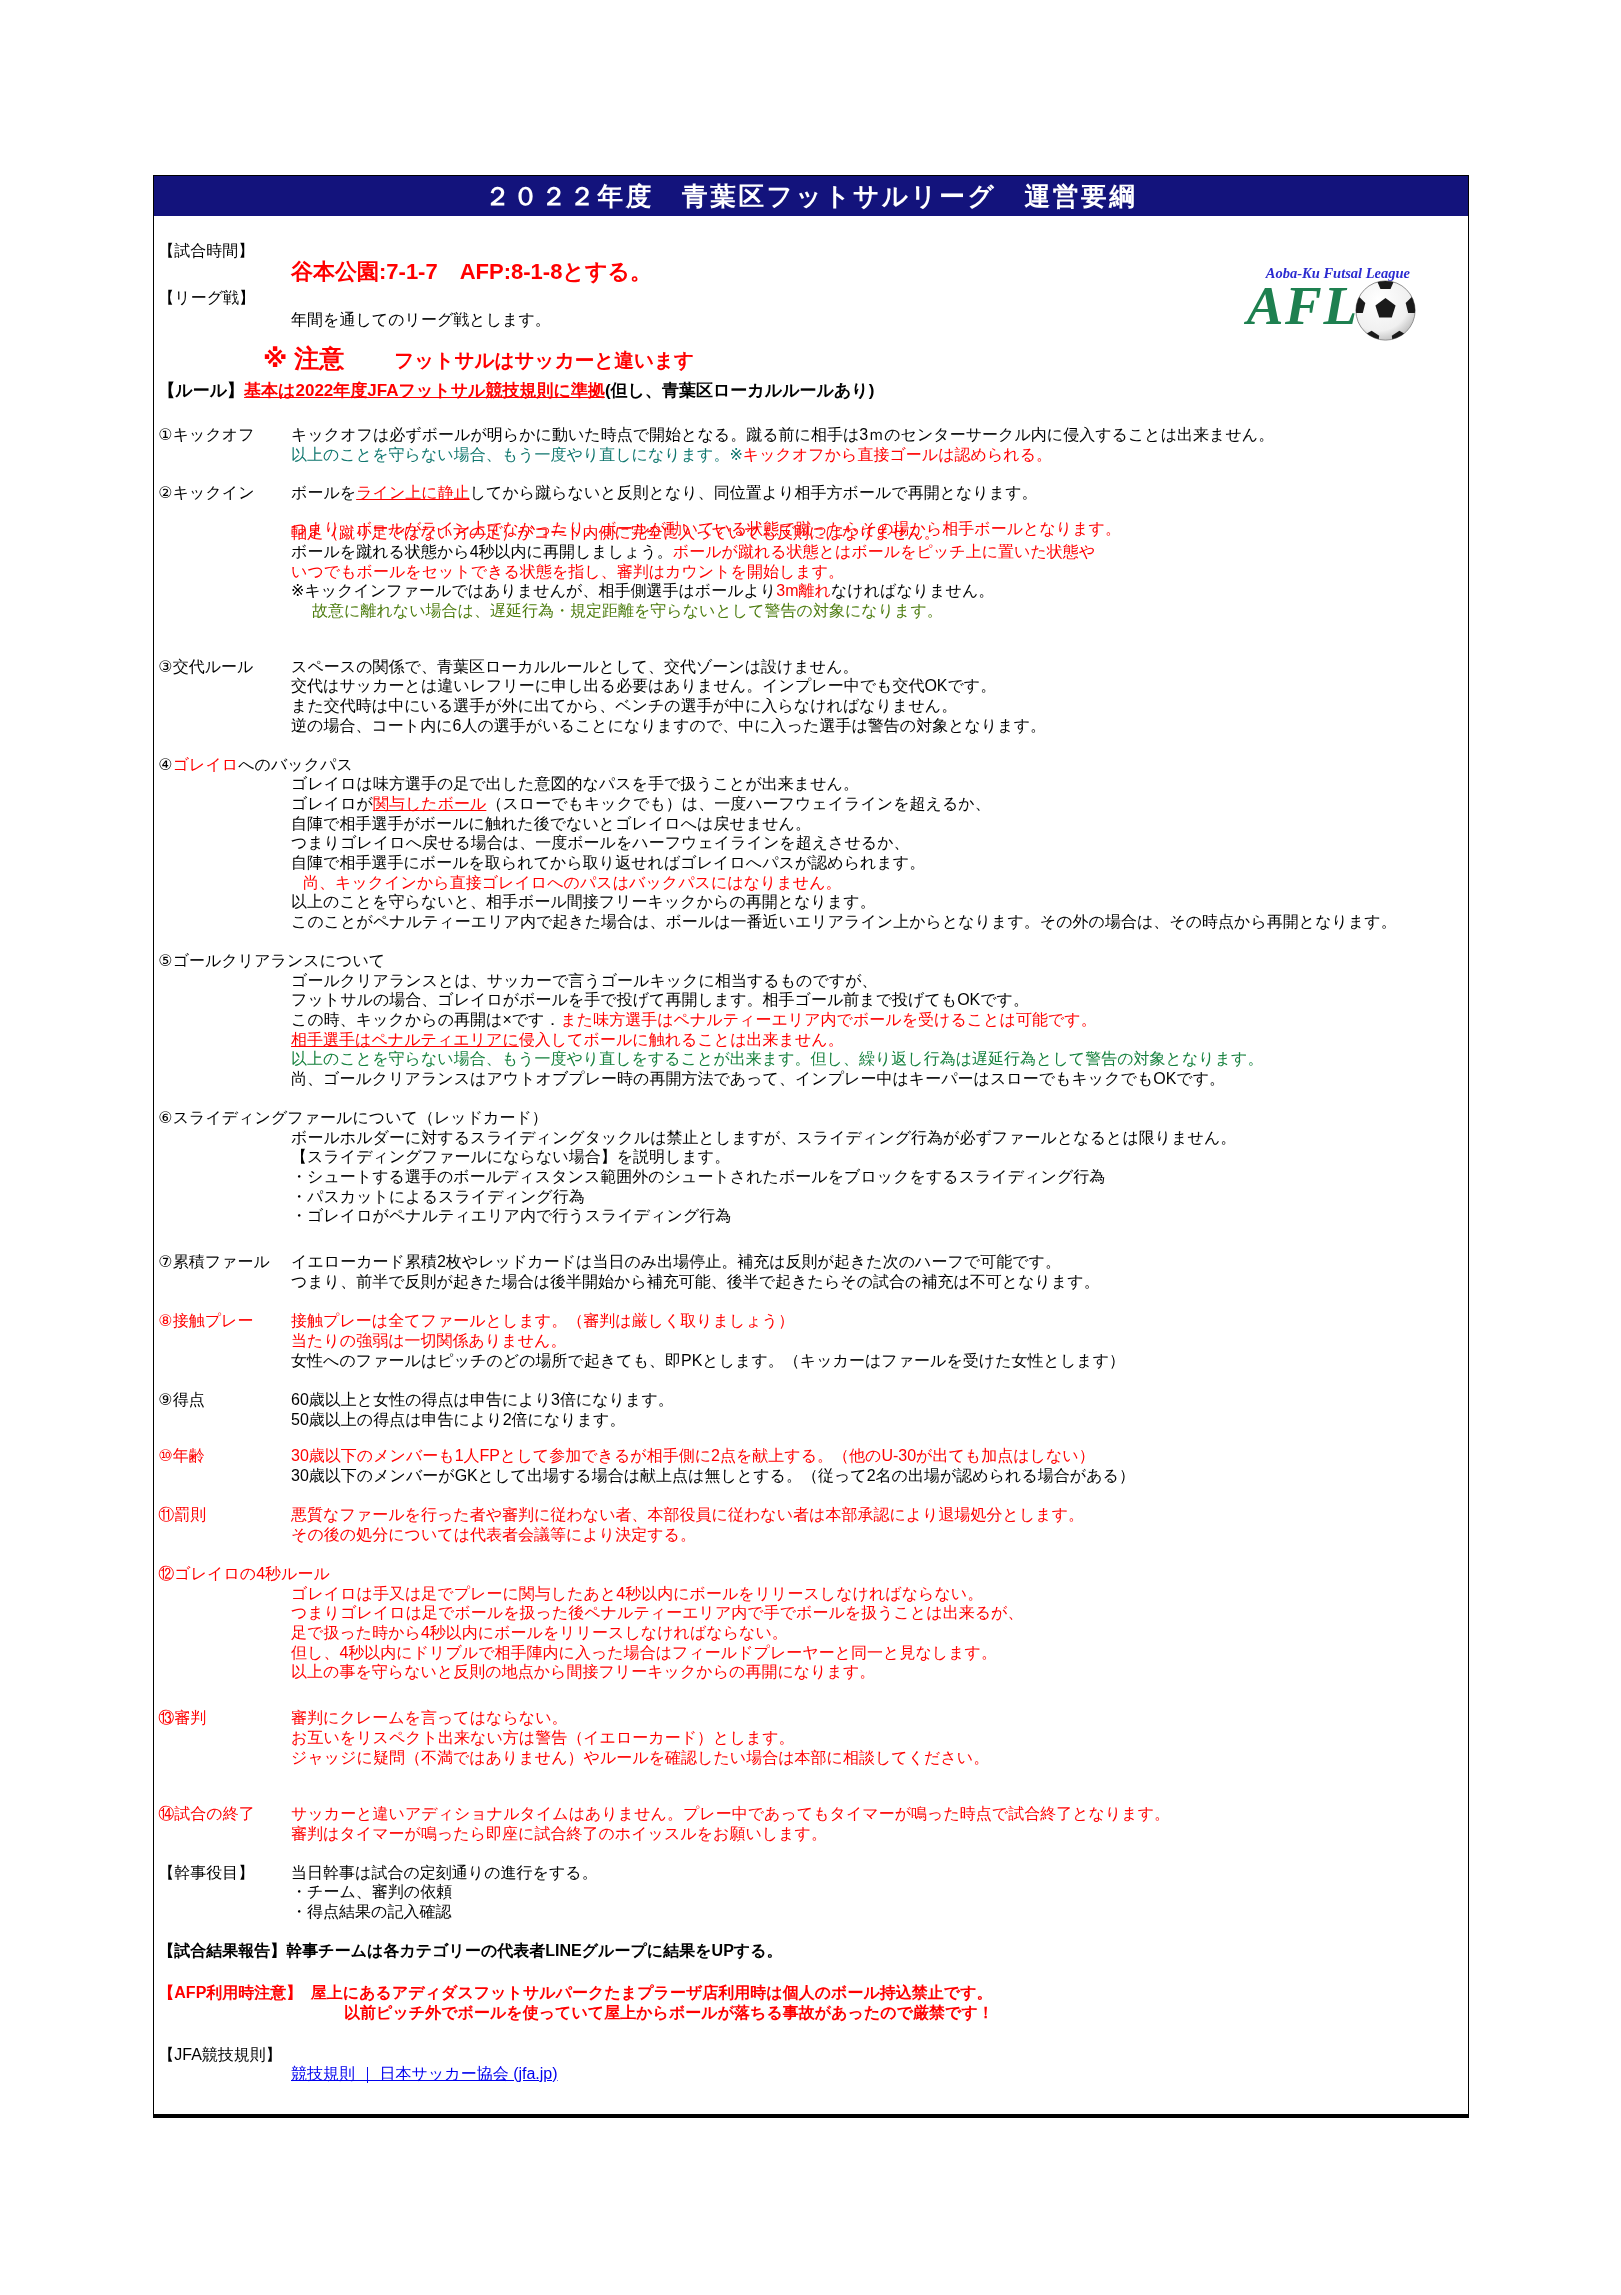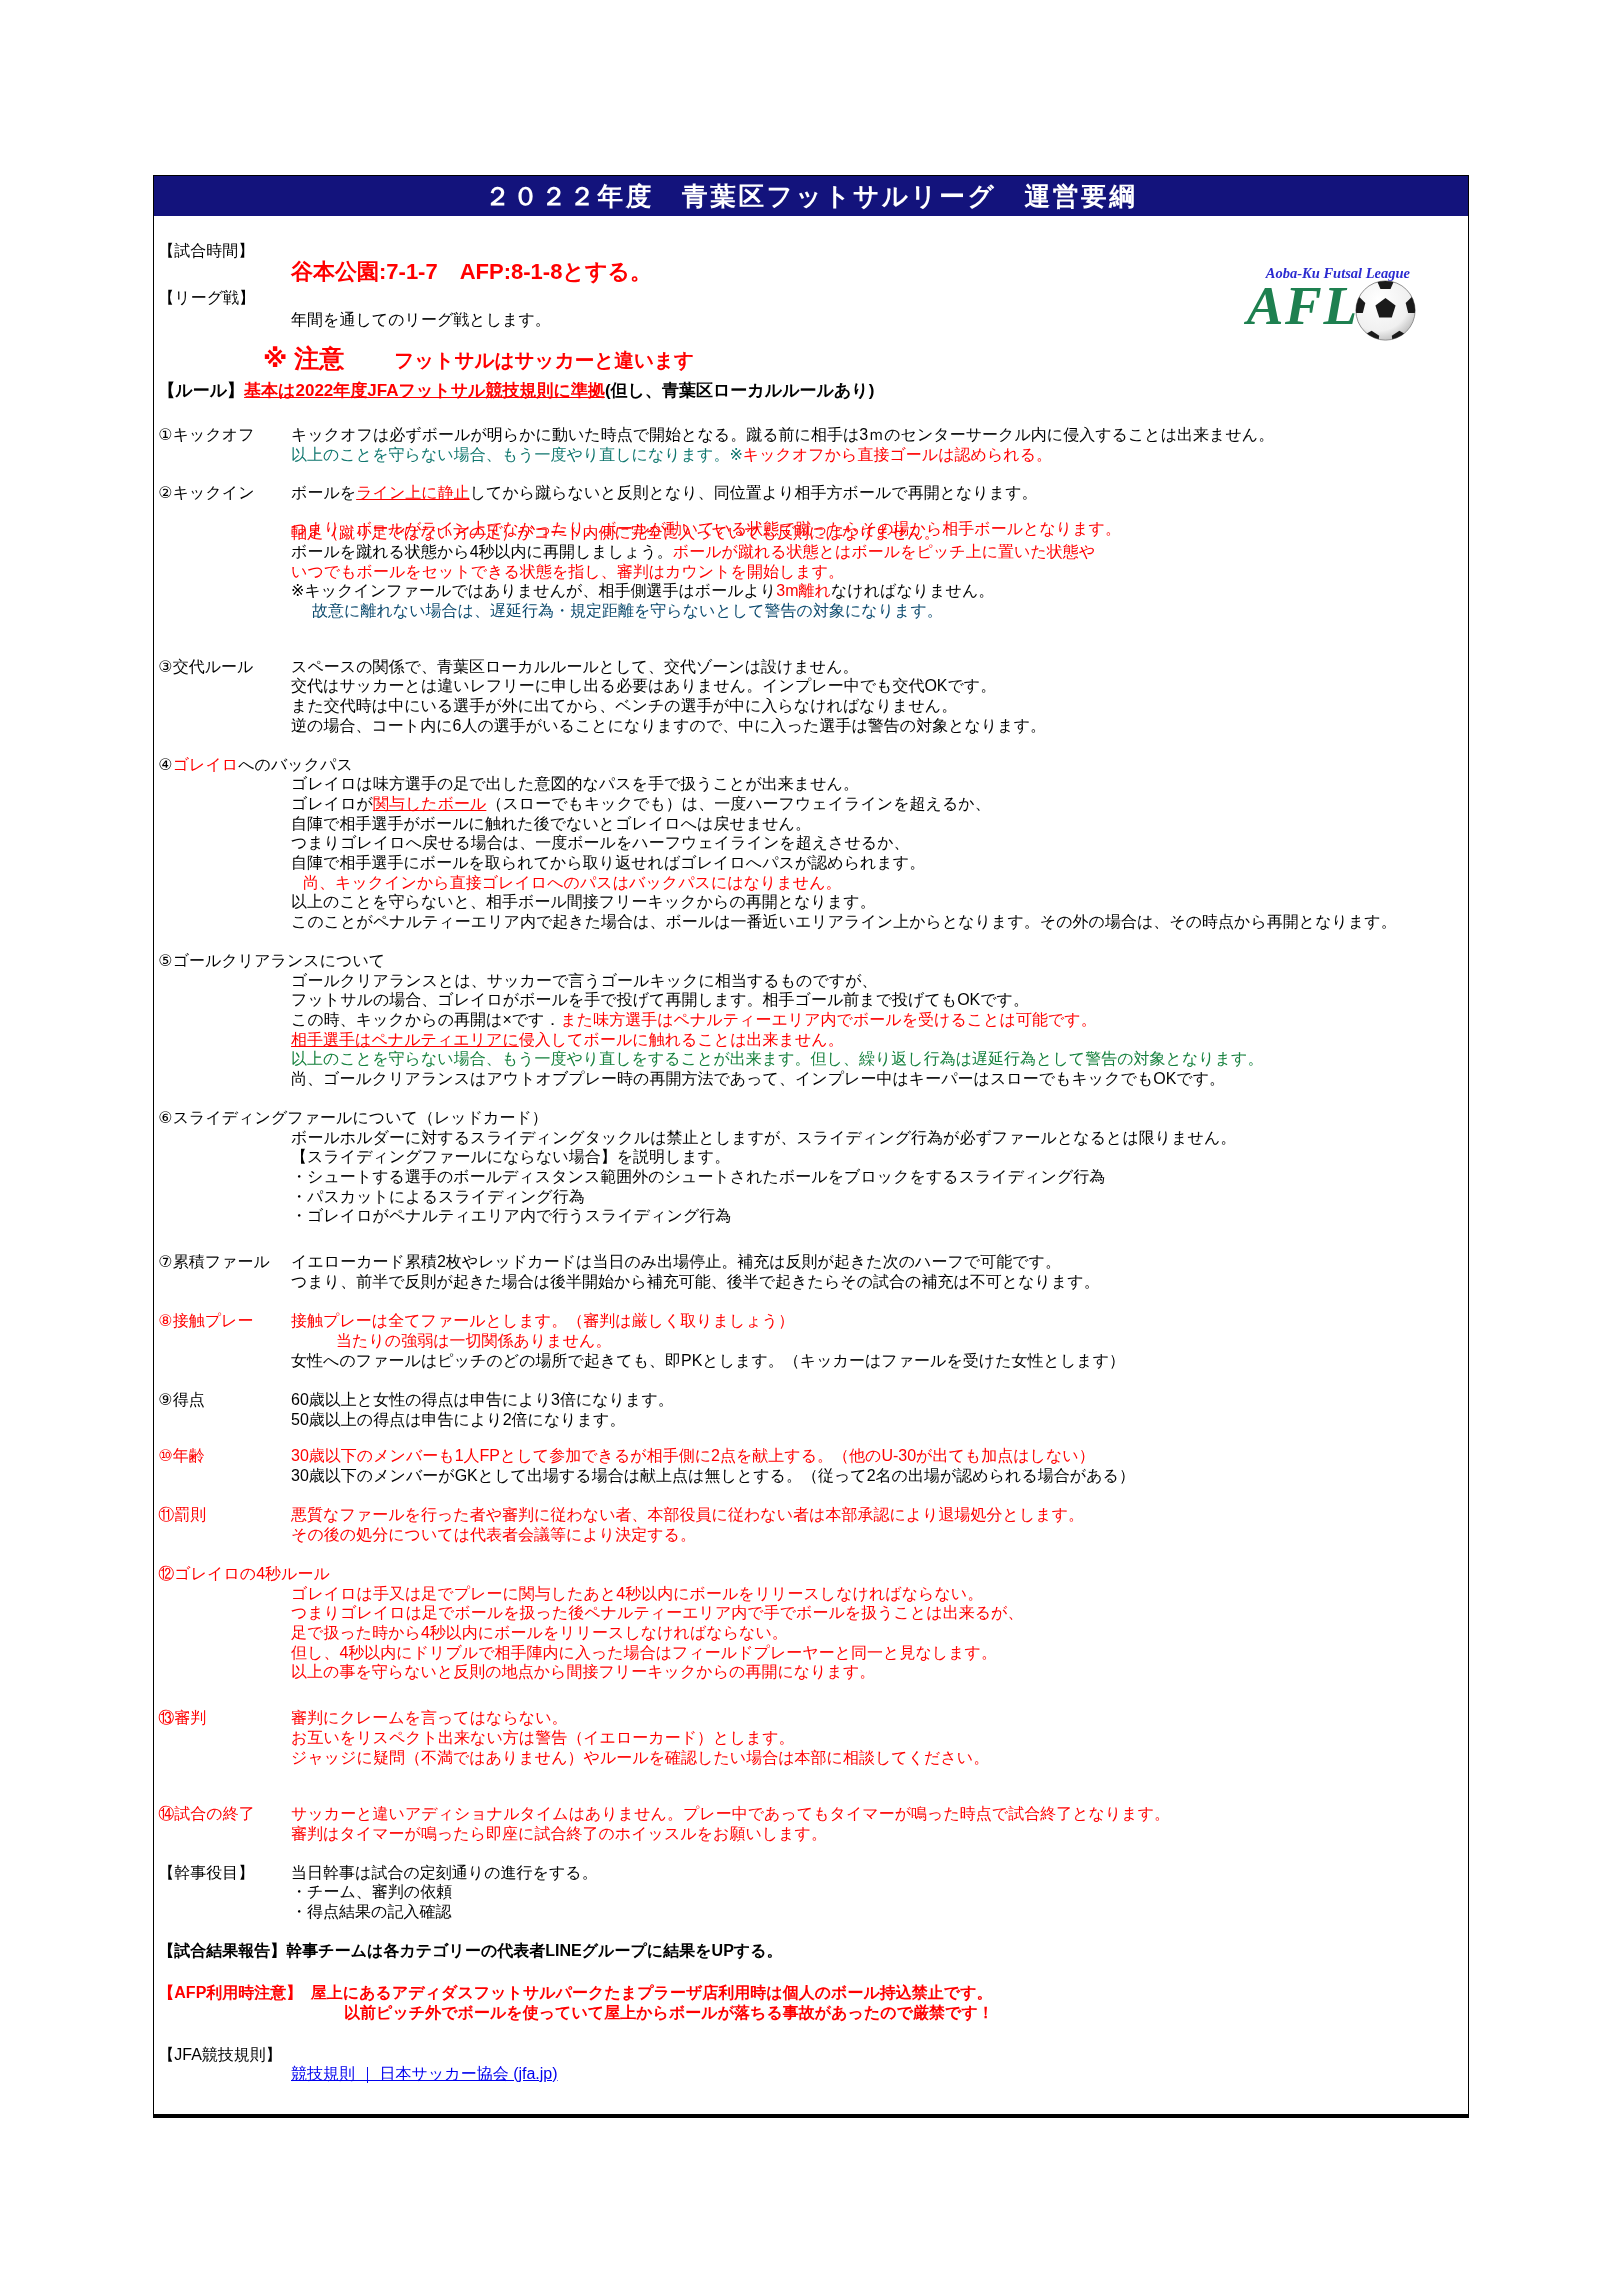--- a/index.html
+++ b/index.html
@@ -84,21 +84,21 @@
       <div class="line" style="top: 249px; left: 4.3px;"><span style="color: rgb(0, 0, 0);">①キックオフ</span></div>
       <div class="line" style="top: 249px; left: 137px;"><span style="color: rgb(0, 0, 0);">キックオフは必ずボールが明らかに動いた時点で開始となる。蹴る前に相手は3ｍのセンターサークル内に侵入することは出来ません。</span></div>
       <div class="line" style="top: 269px; left: 137px;"><span style="color: #0f766e;">以上のことを守らない場合、もう一度やり直しになります。※</span><span style="color: rgb(255, 0, 0);">キックオフから直接ゴールは認められる。</span></div>
       <div class="line" style="top: 307px; left: 4.3px;"><span style="color: rgb(0, 0, 0);">②キックイン</span></div>
       <div class="line" style="top: 307px; left: 137px;"><span style="color: rgb(0, 0, 0);">ボールを</span><span style="color: rgb(255, 0, 0); text-decoration: underline;">ライン上に静止</span><span style="color: rgb(0, 0, 0);">してから蹴らないと反則となり、同位置より相手方ボールで再開となります。</span></div>
       <div class="line" style="top: 343px; left: 137px;"><span style="color: rgb(255, 0, 0);">つまり、ボールがライン上でなかったり、ボールが動いている状態で蹴ったらその場から相手ボールとなります。</span></div>
       <div class="line" style="top: 347px; left: 137px;"><span style="color: rgb(255, 0, 0);">軸足（蹴り足ではない方の足）がコート内側に完全に入っていても反則にはなりません。</span></div>
       <div class="line" style="top: 366px; left: 137px;"><span style="color: rgb(0, 0, 0);">ボールを蹴れる状態から4秒以内に再開しましょう。</span><span style="color: rgb(255, 0, 0);">ボールが蹴れる状態とはボールをピッチ上に置いた状態や</span></div>
       <div class="line" style="top: 386px; left: 137px;"><span style="color: rgb(255, 0, 0);">いつでもボールをセットできる状態を指し、審判はカウントを開始します。</span></div>
       <div class="line" style="top: 405px; left: 137px;"><span style="color: rgb(0, 0, 0);">※キックインファールではありませんが、相手側選手はボールより</span><span style="color: rgb(255, 0, 0);">3m離れ</span><span style="color: rgb(0, 0, 0);">なければなりません。</span></div>
-      <div class="line" style="top: 425px; left: 158px;"><span style="color: #0c4a6e;">故意に離れない場合は、遅延行為・規定距離を守らないとして警告の対象になります。</span></div>
+      <div class="line" style="top: 425px; left: 158px;"><span style="color: #4d7c0f;">故意に離れない場合は、遅延行為・規定距離を守らないとして警告の対象になります。</span></div>
       <div class="line" style="top: 481px; left: 4.3px;"><span style="color: rgb(0, 0, 0);">③交代ルール</span></div>
       <div class="line" style="top: 481px; left: 137px;"><span style="color: rgb(0, 0, 0);">スペースの関係で、青葉区ローカルルールとして、交代ゾーンは設けません。</span></div>
       <div class="line" style="top: 500px; left: 137px;"><span style="color: rgb(0, 0, 0);">交代はサッカーとは違いレフリーに申し出る必要はありません。インプレー中でも交代OKです。</span></div>
       <div class="line" style="top: 520px; left: 137px;"><span style="color: rgb(0, 0, 0);">また交代時は中にいる選手が外に出てから、ベンチの選手が中に入らなければなりません。</span></div>
       <div class="line" style="top: 540px; left: 137px;"><span style="color: rgb(0, 0, 0);">逆の場合、コート内に6人の選手がいることになりますので、中に入った選手は警告の対象となります。</span></div>
       <div class="line" style="top: 579px; left: 4.3px;"><span style="color: rgb(0, 0, 0);">④</span><span style="color: rgb(255, 0, 0);">ゴレイロ</span><span style="color: rgb(0, 0, 0);">へのバックパス</span></div>
       <div class="line" style="top: 598px; left: 137px;"><span style="color: rgb(0, 0, 0);">ゴレイロは味方選手の足で出した意図的なパスを手で扱うことが出来ません。</span></div>
       <div class="line" style="top: 618px; left: 137px;"><span style="color: rgb(0, 0, 0);">ゴレイロが</span><span style="color: rgb(255, 0, 0); text-decoration: underline;">関与したボール</span><span style="color: rgb(0, 0, 0);">（スローでもキックでも）は、一度ハーフウェイラインを超えるか、</span></div>
       <div class="line" style="top: 638px; left: 137px;"><span style="color: rgb(0, 0, 0);">自陣で相手選手がボールに触れた後でないとゴレイロへは戻せません。</span></div>
       <div class="line" style="top: 657px; left: 137px;"><span style="color: rgb(0, 0, 0);">つまりゴレイロへ戻せる場合は、一度ボールをハーフウェイラインを超えさせるか、</span></div>
@@ -117,21 +117,21 @@
       <div class="line" style="top: 952px; left: 137px;"><span style="color: rgb(0, 0, 0);">ボールホルダーに対するスライディングタックルは禁止としますが、スライディング行為が必ずファールとなるとは限りません。</span></div>
       <div class="line" style="top: 971px; left: 137px;"><span style="color: rgb(0, 0, 0);">【スライディングファールにならない場合】を説明します。</span></div>
       <div class="line" style="top: 991px; left: 137px;"><span style="color: rgb(0, 0, 0);">・シュートする選手のボールディスタンス範囲外のシュートされたボールをブロックをするスライディング行為</span></div>
       <div class="line" style="top: 1011px; left: 137px;"><span style="color: rgb(0, 0, 0);">・パスカットによるスライディング行為</span></div>
       <div class="line" style="top: 1030px; left: 137px;"><span style="color: rgb(0, 0, 0);">・ゴレイロがペナルティエリア内で行うスライディング行為</span></div>
       <div class="line" style="top: 1076px; left: 4.3px;"><span style="color: rgb(0, 0, 0);">⑦累積ファール</span></div>
       <div class="line" style="top: 1076px; left: 137px;"><span style="color: rgb(0, 0, 0);">イエローカード累積2枚やレッドカードは当日のみ出場停止。補充は反則が起きた次のハーフで可能です。</span></div>
       <div class="line" style="top: 1096px; left: 137px;"><span style="color: rgb(0, 0, 0);">つまり、前半で反則が起きた場合は後半開始から補充可能、後半で起きたらその試合の補充は不可となります。</span></div>
       <div class="line" style="top: 1135px; left: 4.3px;"><span style="color: rgb(255, 0, 0);">⑧接触プレー</span></div>
       <div class="line" style="top: 1135px; left: 137px;"><span style="color: rgb(255, 0, 0);">接触プレーは全てファールとします。（審判は厳しく取りましょう）</span></div>
-      <div class="line" style="top: 1155px; left: 137px;"><span style="color: rgb(255, 0, 0); margin-left: 45px;">当たりの強弱は一切関係ありません。</span></div>
+      <div class="line" style="top: 1155px; left: 137px;"><span style="color: rgb(255, 0, 0);">当たりの強弱は一切関係ありません。</span></div>
       <div class="line" style="top: 1175px; left: 137px;"><span style="color: rgb(0, 0, 0);">女性へのファールはピッチのどの場所で起きても、即PKとします。（キッカーはファールを受けた女性とします）</span></div>
       <div class="line" style="top: 1214px; left: 4.3px;"><span style="color: rgb(0, 0, 0);">⑨得点</span></div>
       <div class="line" style="top: 1214px; left: 137px;"><span style="color: rgb(0, 0, 0);">60歳以上と女性の得点は申告により3倍になります。</span></div>
       <div class="line" style="top: 1234px; left: 137px;"><span style="color: rgb(0, 0, 0);">50歳以上の得点は申告により2倍になります。</span></div>
       <div class="line" style="top: 1270px; left: 4.3px;"><span style="color: rgb(255, 0, 0);">⑩年齢</span></div>
       <div class="line" style="top: 1270px; left: 137px;"><span style="color: rgb(255, 0, 0);">30歳以下のメンバーも1人FPとして参加できるが相手側に2点を献上する。（他のU-30が出ても加点はしない）</span></div>
       <div class="line" style="top: 1290px; left: 137px;"><span style="color: rgb(0, 0, 0);">30歳以下のメンバーがGKとして出場する場合は献上点は無しとする。（従って2名の出場が認められる場合がある）</span></div>
       <div class="line" style="top: 1329px; left: 4.3px;"><span style="color: rgb(255, 0, 0);">⑪罰則</span></div>
       <div class="line" style="top: 1329px; left: 137px;"><span style="color: rgb(255, 0, 0);">悪質なファールを行った者や審判に従わない者、本部役員に従わない者は本部承認により退場処分とします。</span></div>
       <div class="line" style="top: 1349px; left: 137px;"><span style="color: rgb(255, 0, 0);">その後の処分については代表者会議等により決定する。</span></div>

